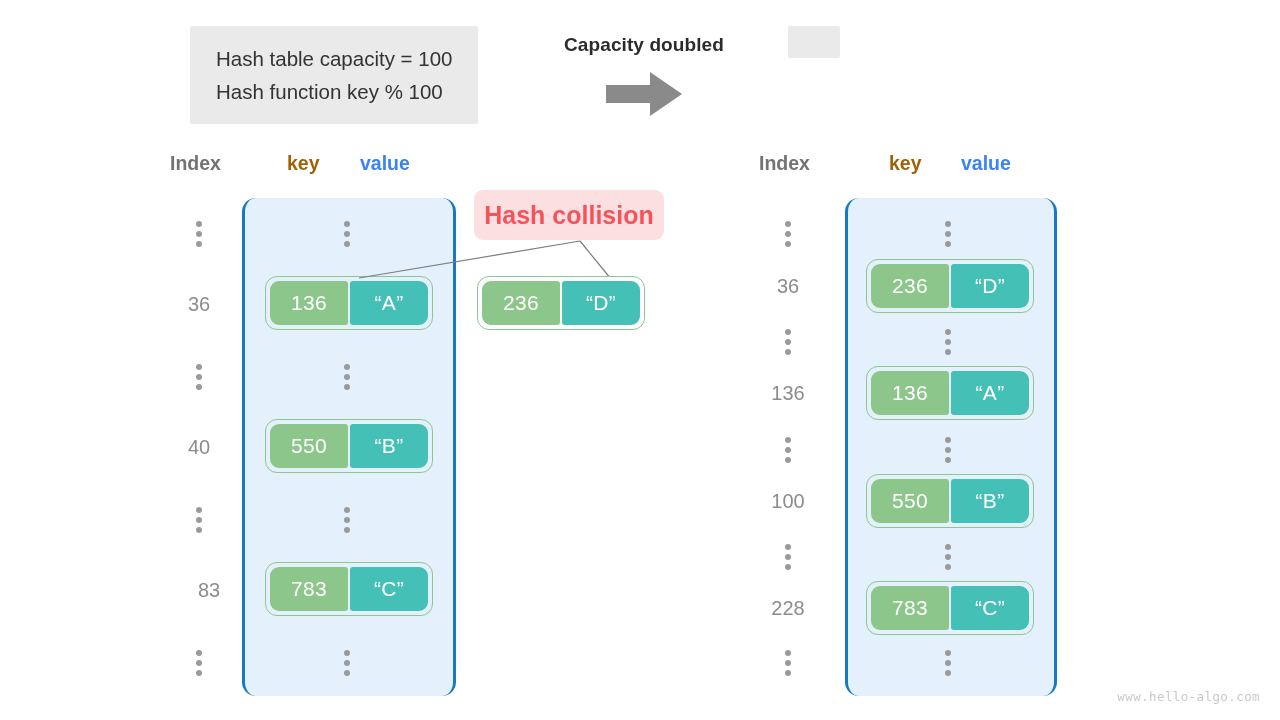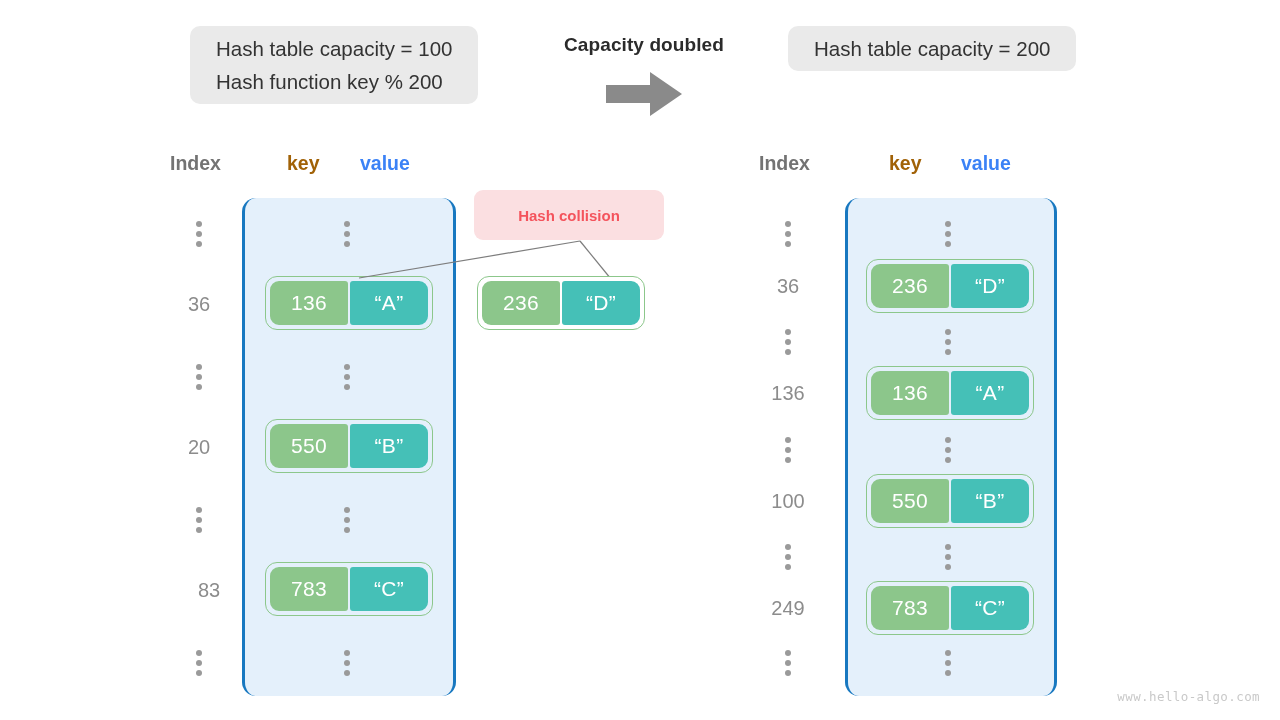--- a/index.html
+++ b/index.html
@@ -11,22 +11,22 @@
     position:relative;
     overflow:hidden;
     -webkit-font-smoothing:antialiased;
   }
   .stage { position:absolute; inset:0; }
 
   
   .caption {
     position:absolute;
     background:#eaeaea;
-    border-radius:10px;
-    padding:6px 26px;
+    border-radius:2px;
+    padding:16px 26px;
     color:#333333;
     font-size:20.5px;
     line-height:1.62;
     white-space:nowrap;
   }
   #caption-left  { left:190px; top:26px; }
   #caption-right { left:788px; top:26px; }
   .caption-line { display:block; }
 
   
@@ -126,21 +126,21 @@
 
   
   #collision-badge {
     position:absolute;
     left:474px; top:190px;
     width:190px; height:50px;
     background:#fbdfe1;
     border-radius:9px;
     display:flex; align-items:center; justify-content:center;
     color:#f4535c;
-    font-size:15px;
+    font-size:25px;
     font-weight:bold;
     white-space:nowrap;
   }
   #connector-svg {
     position:absolute;
     left:0; top:0; width:1280px; height:720px;
     pointer-events:none;
   }
 
   
@@ -153,42 +153,41 @@
     letter-spacing:.4px;
   }
 </style>
 </head>
 <body>
 
 <div class="stage">
 
   <div class="caption" id="caption-left">
     <span class="caption-line">Hash table capacity = 100</span>
-    <span class="caption-line">Hash function key % 200</span>
+    <span class="caption-line">Hash function key % 100</span>
   </div>
 
   <div class="caption" id="caption-right">
-    <span class="caption-line">Hash table capacity = 200</span>
   </div>
 
   <div id="doubled-label">Capacity doubled</div>
   <svg id="doubled-arrow" viewBox="0 0 76 44">
     <path d="M0 13 H44 V0 L76 22 L44 44 V31 H0 Z" fill="#8a8a8a"></path>
   </svg>
 
   <div class="col-headers">
     <span class="hdr hdr-index" style="left:170px; top:152px;">Index</span>
     <span class="hdr hdr-key" style="left:287px; top:152px;">key</span>
     <span class="hdr hdr-value" style="left:360px; top:152px;">value</span>
   </div>
 
   <div class="table-box" id="left-table-box" style="left:242px; top:198px; width:214px; height:498px;"></div>
 
   <span class="index-label" style="left:199px; top:304px;">36</span>
-  <span class="index-label" style="left:199px; top:447px;">20</span>
+  <span class="index-label" style="left:199px; top:447px;">40</span>
   <span class="index-label" style="left:209px; top:590px;">83</span>
 
   <span class="vdots" style="left:199px; top:234px;">
       <i></i>
       <i></i>
       <i></i>
     </span>
   <span class="vdots" style="left:199px; top:377px;">
       <i></i>
       <i></i>
@@ -257,21 +256,21 @@
     <span class="hdr hdr-index" style="left:759px; top:152px;">Index</span>
     <span class="hdr hdr-key" style="left:889px; top:152px;">key</span>
     <span class="hdr hdr-value" style="left:961px; top:152px;">value</span>
   </div>
 
   <div class="table-box" id="right-table-box" style="left:845px; top:198px; width:212px; height:498px;"></div>
 
   <span class="index-label" style="left:788px; top:286px;">36</span>
   <span class="index-label" style="left:788px; top:393px;">136</span>
   <span class="index-label" style="left:788px; top:501px;">100</span>
-  <span class="index-label" style="left:788px; top:608px;">249</span>
+  <span class="index-label" style="left:788px; top:608px;">228</span>
 
   <span class="vdots" style="left:788px; top:234px;">
       <i></i>
       <i></i>
       <i></i>
     </span>
   <span class="vdots" style="left:788px; top:342px;">
       <i></i>
       <i></i>
       <i></i>

